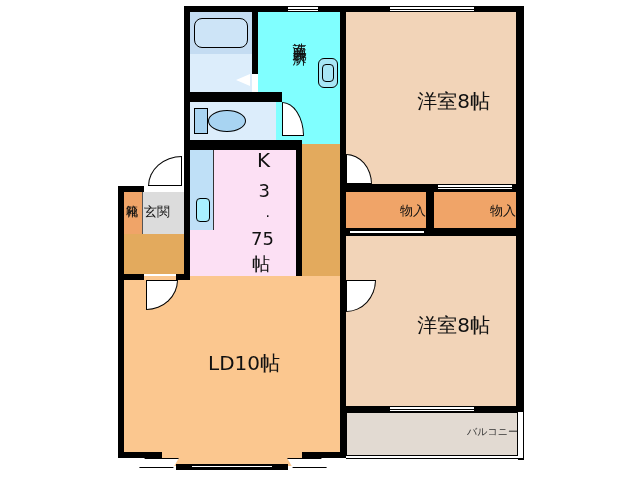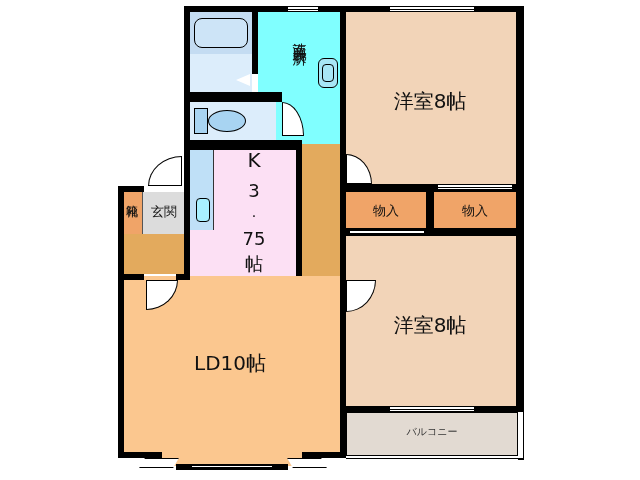--- a/index.html
+++ b/index.html
@@ -1,20 +1,20 @@
 <!DOCTYPE html>
 <html><head>
 <meta charset="utf-8">
 <style>
   html,body{margin:0;padding:0;background:#ffffff;}
   body{width:640px;height:480px;position:relative;overflow:hidden;font-family:"DejaVu Sans","Liberation Sans",sans-serif;}
   .abs{position:absolute;}
   .wall{position:absolute;background:#000;}
   .room{position:absolute;}
-  .lbl{position:absolute;color:#111;text-align:center;white-space:nowrap;}
+  .lbl{position:absolute;color:#111;text-align:right;white-space:nowrap;}
   .win{position:absolute;background:#fff;border-top:1px solid #000;border-bottom:1px solid #000;box-sizing:border-box;}
   .win::after{content:"";position:absolute;left:0;right:0;top:50%;border-top:1px solid #000;}
   .vtext{writing-mode:vertical-rl;text-orientation:upright;letter-spacing:2px;}
 </style>
 </head>
 <body>
 
 <div class="room" style="left:190px;top:12px;width:62px;height:80px;background:#dcedfb;"></div>
 <div class="room" style="left:190px;top:12px;width:62px;height:42px;background:#c4dcf2;"></div>
 <div class="abs" style="left:194px;top:18px;width:54px;height:30px;border:1px solid #000;border-radius:8px;background:#cde4f7;box-sizing:border-box;"></div>
@@ -36,21 +36,21 @@
 <div class="lbl" style="left:238px;top:180px;width:32px;font-size:18px;">3</div>
 <div class="lbl" style="left:238px;top:204px;width:32px;font-size:14px;">.</div>
 <div class="lbl" style="left:234px;top:228px;width:40px;font-size:18px;">75</div>
 <div class="lbl" style="left:238px;top:252px;width:32px;font-size:18px;">帖</div>
 
 <div class="room" style="left:302px;top:144px;width:38px;height:132px;background:#e3aa5d;"></div>
 
 <div class="room" style="left:124px;top:192px;width:18px;height:42px;background:#f0a468;"></div>
 <div class="lbl vtext" style="left:125px;top:196px;font-size:12px;line-height:14px;letter-spacing:0;">靴箱</div>
 <div class="room" style="left:142px;top:192px;width:42px;height:42px;background:#dcdcdc;border-left:1px solid #555;box-sizing:border-box;"></div>
-<div class="lbl" style="left:144px;top:203px;width:40px;font-size:13px;">玄関</div>
+<div class="lbl" style="left:144px;top:203px;width:20px;font-size:13px;">玄関</div>
 <div class="room" style="left:124px;top:234px;width:60px;height:40px;background:#e3aa5d;"></div>
 
 <div class="room" style="left:124px;top:276px;width:216px;height:176px;background:#fbc78f;"></div>
 <div class="abs" style="left:162px;top:452px;width:140px;height:14px;background:#fbc78f;"></div>
 <div class="lbl" style="left:180px;top:350px;width:100px;font-size:20px;">LD10帖</div>
 
 <div class="room" style="left:346px;top:12px;width:170px;height:172px;background:#f2d4b8;"></div>
 <div class="lbl" style="left:370px;top:88px;width:120px;font-size:20px;">洋室8帖</div>
 
 <div class="room" style="left:346px;top:192px;width:80px;height:36px;background:#f0a468;"></div>

